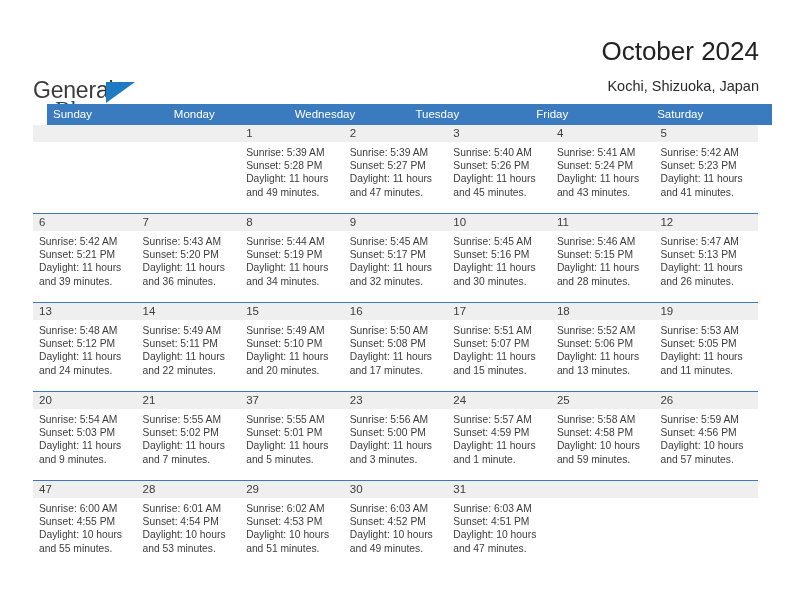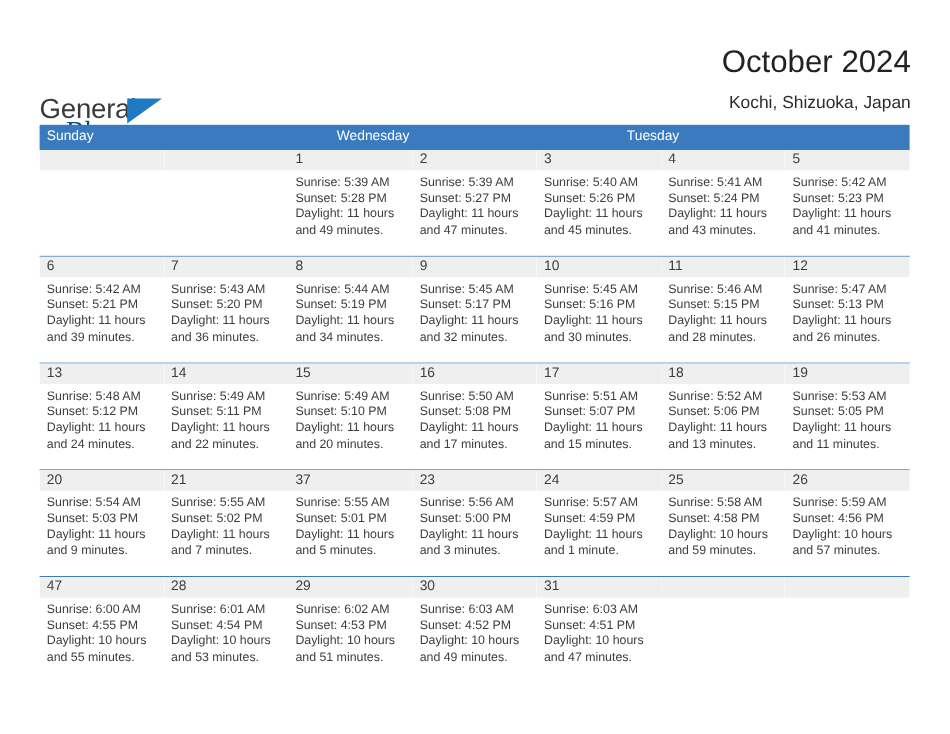--- a/index.html
+++ b/index.html
@@ -74,20 +74,21 @@
   .cal {
     position: absolute;
     left: 33px; top: 104px;
     width: 725px;
   }
   .weekhead {
     display: flex;
     width: 725px;
     height: 21px;
     background: #3a7bbf;
+    margin-left: 14px;
   }
   .weekhead .dow {
     flex: 1 1 0;
     color: #ffffff;
     font-size: 11.5px;
     line-height: 21px;
     padding-left: 6px;
     white-space: nowrap;
     overflow: hidden;
   }
@@ -135,22 +136,25 @@
       <span class="logo-tri"></span>
       <span class="logo-blue">Blue</span>
     </div>
     <div class="title">October 2024</div>
     <div class="subtitle">Kochi, Shizuoka, Japan</div>
   </div>
 
   <div class="cal">
     <div class="weekhead">
         <div class="dow">Sunday</div>
+        <div class="dow">Monday</div>
         <div class="dow">Wednesday</div>
         <div class="dow">Tuesday</div>
+        <div class="dow">Friday</div>
+        <div class="dow">Saturday</div>
       </div>
     <div id="weeks-host">
         <div class="week">
           <div class="cell empty">
             <div class="daynum-band"></div>
             <div class="info"></div>
           </div>
           <div class="cell empty">
             <div class="daynum-band"></div>
             <div class="info"></div>

